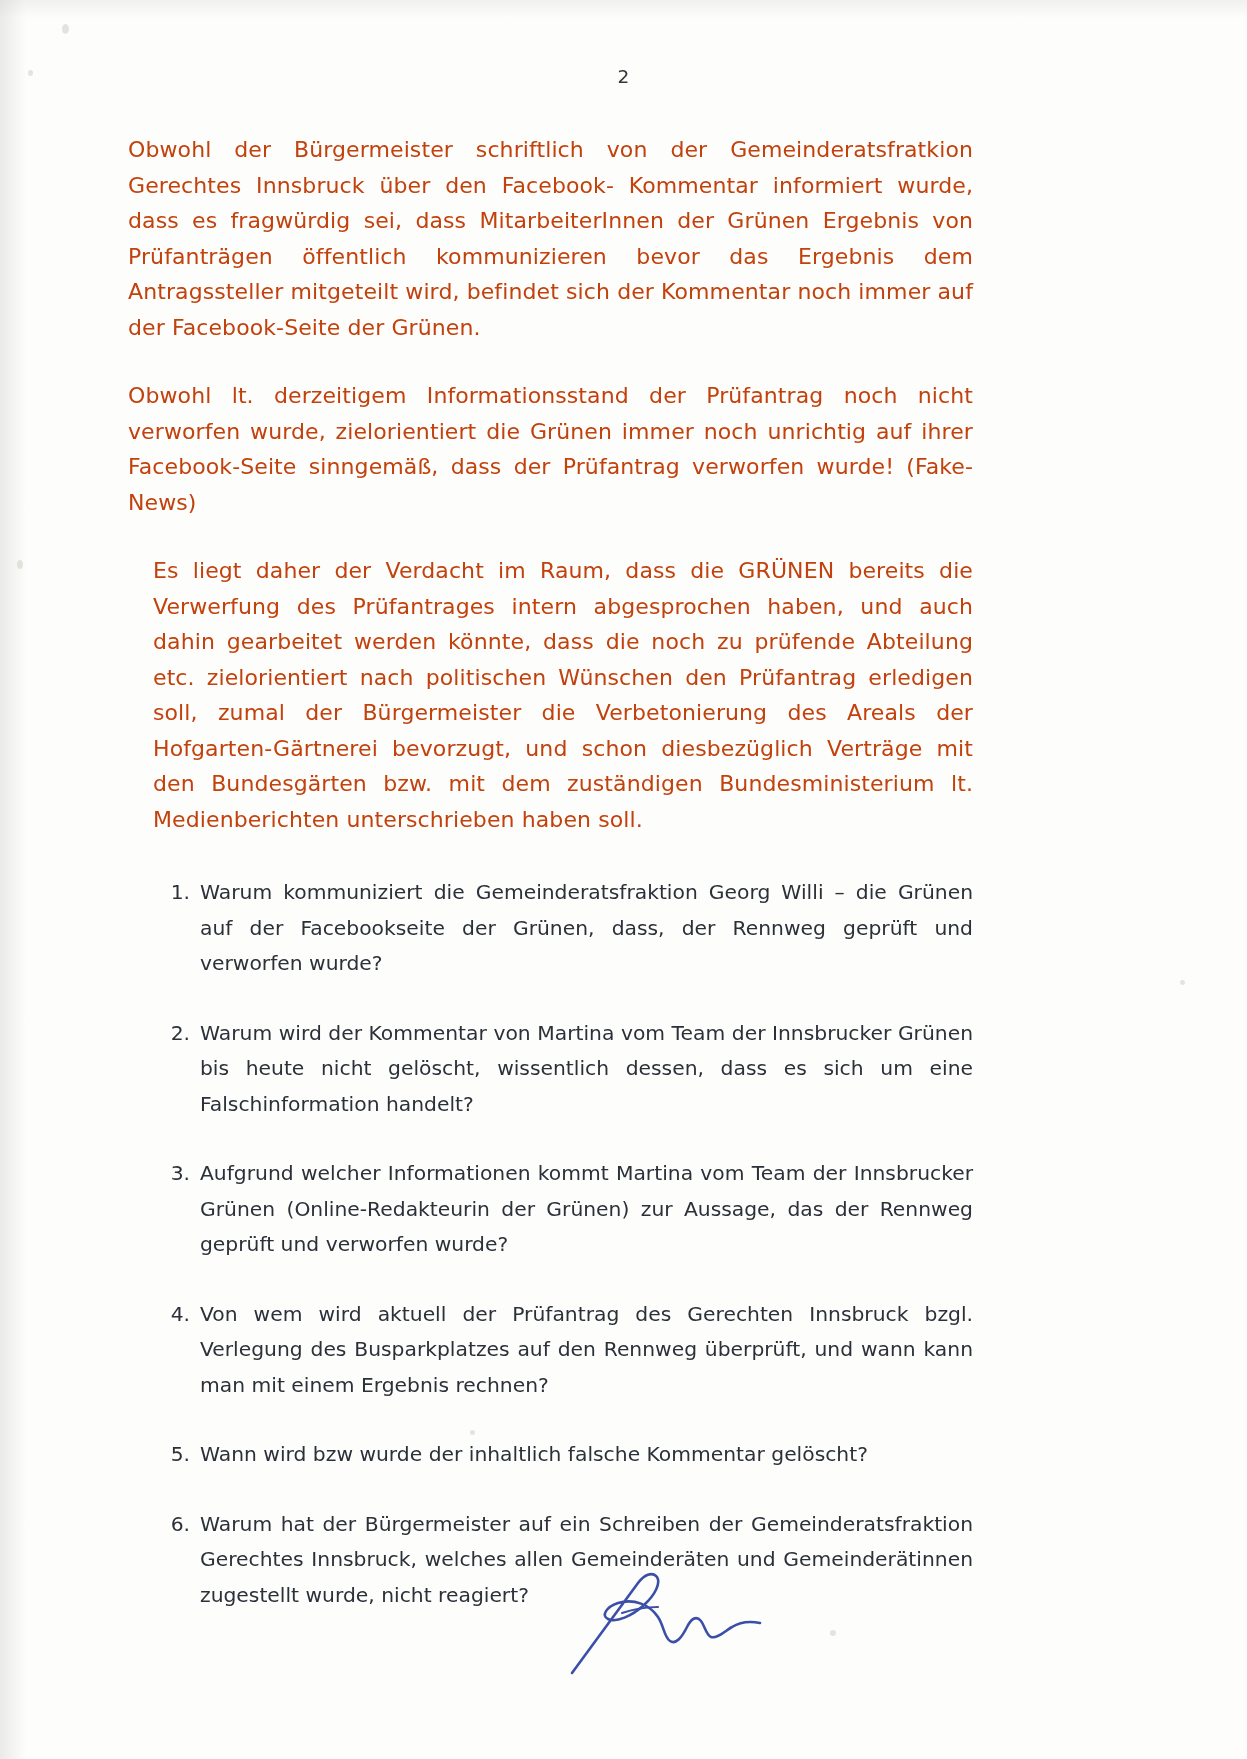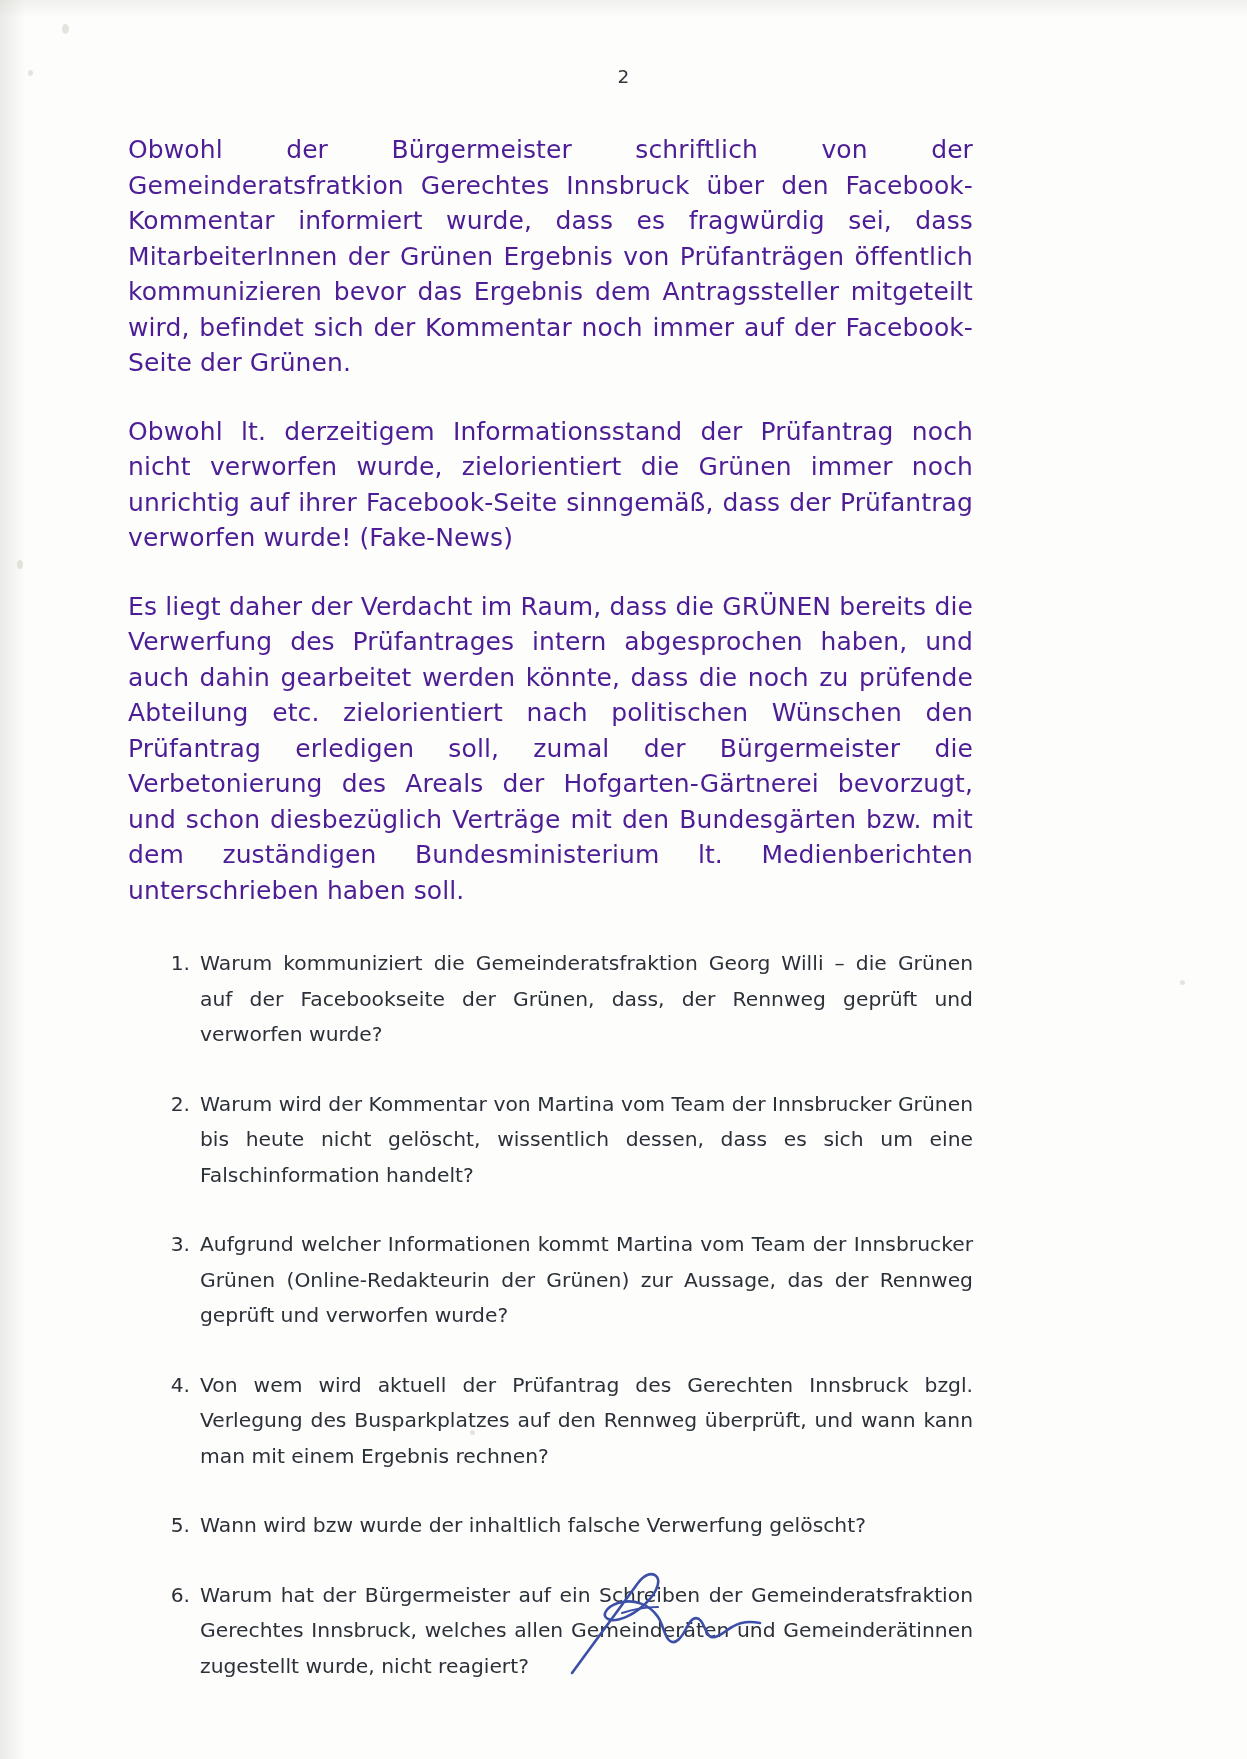--- a/index.html
+++ b/index.html
@@ -53,28 +53,29 @@
 
   .content {
     position: absolute;
     left: 128px;
     top: 132px;
     width: 845px;
   }
 
   p.para {
     margin: 0 0 33px 0;
-    font-size: 25px;
+    font-size: 22px;
     line-height: 35.5px;
     text-align: justify;
-    color: #4c1d95;
+    color: #c2410c;
     letter-spacing: .1px;
   }
   p.para.last-block {
     margin-bottom: 38px;
+    margin-left: 25px;
   }
 
   ol.questions {
     margin: 0;
     padding: 0;
     list-style: none;
     counter-reset: q;
   }
   ol.questions li {
     position: relative;
@@ -140,21 +141,21 @@
     <li>
       <span class="num">3.</span>
       <span>Aufgrund welcher Informationen kommt Martina vom Team der Innsbrucker Grünen (Online-Redakteurin der Grünen) zur Aussage, das der Rennweg geprüft und verworfen wurde?</span>
     </li>
     <li>
       <span class="num">4.</span>
       <span>Von wem wird aktuell der Prüfantrag des Gerechten Innsbruck bzgl. Verlegung des Busparkplatzes auf den Rennweg überprüft, und wann kann man mit einem Ergebnis rechnen?</span>
     </li>
     <li>
       <span class="num">5.</span>
-      <span>Wann wird bzw wurde der inhaltlich falsche Verwerfung gelöscht?</span>
+      <span>Wann wird bzw wurde der inhaltlich falsche Kommentar gelöscht?</span>
     </li>
     <li>
       <span class="num">6.</span>
       <span>Warum hat der Bürgermeister auf ein Schreiben der Gemeinderatsfraktion Gerechtes Innsbruck, welches allen Gemeinderäten und Gemeinderätinnen zugestellt wurde, nicht reagiert?</span>
     </li>
   </ol>
 </div>
 
 <div class="signature">
   <svg width="250" height="120" viewBox="0 0 250 120" fill="none" xmlns="http://www.w3.org/2000/svg">

